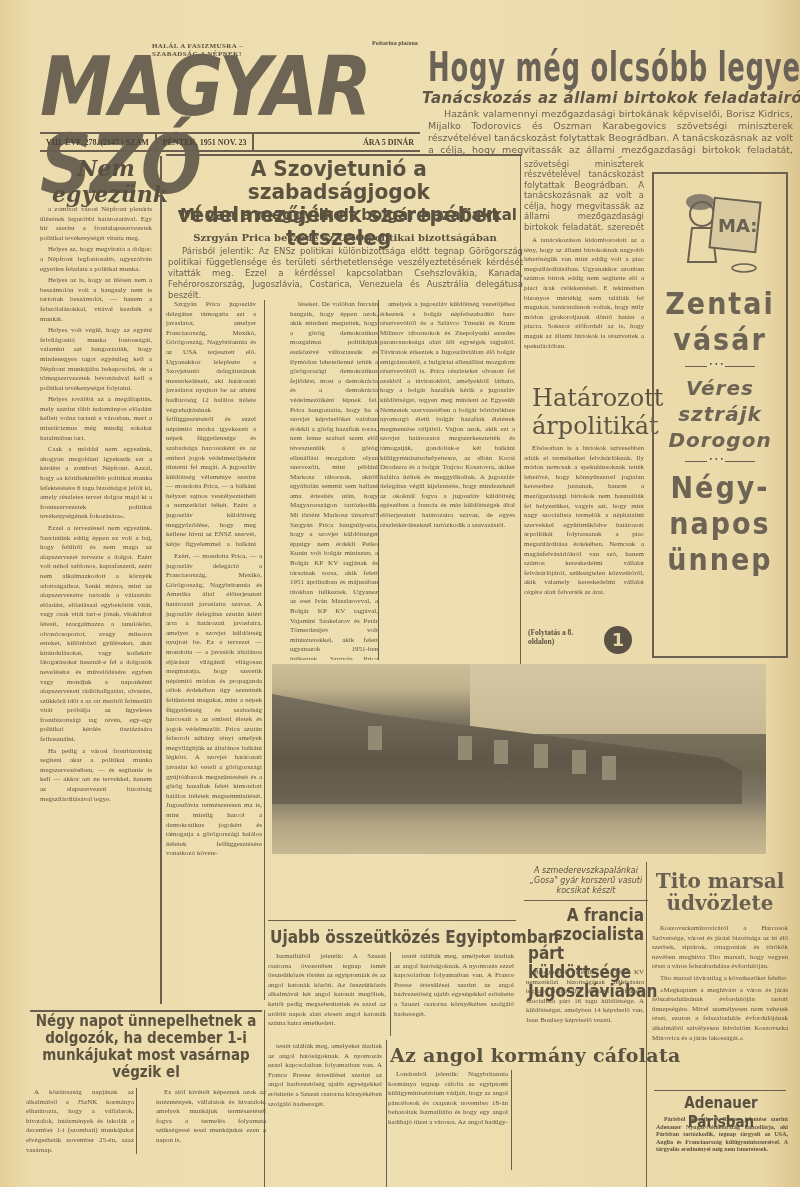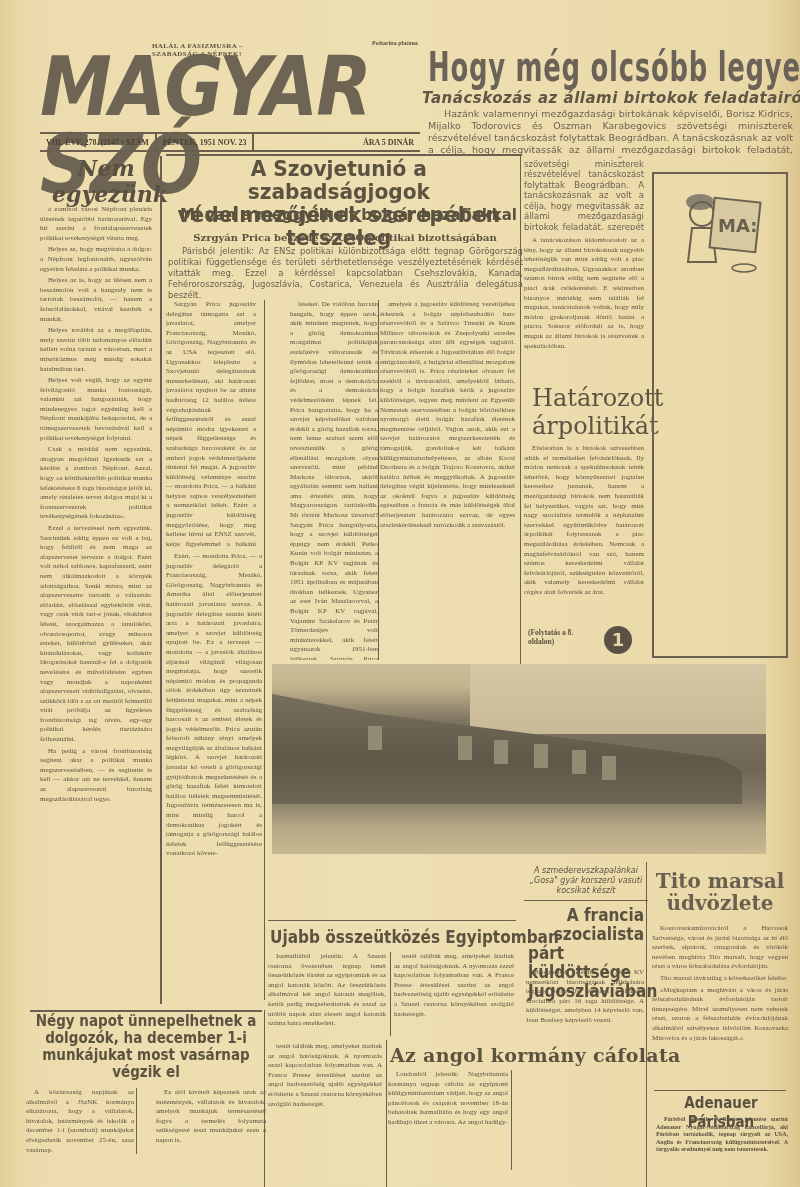--- a/index.html
+++ b/index.html
@@ -76,22 +76,22 @@
   <div class="abs num-circle">1</div>
 
   <div class="abs nem-title">
     <div style="text-align:center;padding-left:8px">Nem</div>
     <div style="text-align:right">egyezünk</div>
   </div>
   <div class="abs col" style="left:40px;top:205px;width:112px;height:797px">
     <p>a zombori városi Népfront plenáris ülésének legutóbbi határozatával. Egy hír szerint a frontalapszervezetek politikai tevékenységét vitatta meg.</p>
     <p>Helyes az, hogy megvitatta a dolgot: a Népfront legfontosabb, ugyszólván egyetlen feladata a politikai munka.</p>
     <p>Helyes az is, hogy az ülésen nem a beszámolón volt a hangsuly nem is tartottak beszámolót, — hanem a felszólalásokkal, vitával kezdték a munkát.</p>
+    <p>Helyes volt végül, hogy az egyéni felvilágosító munka fontosságát, valamint azt hangoztatták, hogy mindenegyes tagot egyénileg kell a Népfront munkájába bekapcsolni, de a tömegszervezetek bevonásával kell a politikai tevékenységet folytatni.</p>
     <p>Helyes továbbá az a megállapítás, mely szerint több tudományos előadást kellett volna tartani a városban, mert a misztícizmus még mindig sokakat hatalmában tart.</p>
-    <p>Helyes volt végül, hogy az egyéni felvilágosító munka fontosságát, valamint azt hangoztatták, hogy mindenegyes tagot egyénileg kell a Népfront munkájába bekapcsolni, de a tömegszervezetek bevonásával kell a politikai tevékenységet folytatni.</p>
     <p>Csak a móddal nem egyezünk, ahogyan megoldani igyekszik ezt a kérdést a zombori Népfront. Azzal, hogy »a körültekintőbb politikai munka lefektetésére 6 tagu bizottságot jelölt ki, amely részletes tervet dolgoz majd ki a frontszervezetek politikai tevékenységének fokozására«.</p>
     <p>Ezzel a tervezéssel nem egyezünk. Szerintünk eddig éppen ez volt a baj, hogy felülről és nem maga az alapszervezet tervezte a dolgot. Ezért volt néhol sablonos, kaptafaszerű, ezért nem alkalmazkodott a környék adottságaihoz. Senki másra, mint az alapszervezetre tartozik a választás: előadást, előadással egybekötött vitát, vagy csak vitát tart-e jónak, vitaklubot létesít, szorgalmazza a tanulókört, olvasócsoportot, avagy műsoros esteket, különböző gyüléseket, akár kirándulásokat, vagy kollektív látogatásokat használ-e fel a dolgozók nevelésére és művelődésére egyben vagy mondjuk a naponkénti alapszervezeti rádióhallgatást, olvasást, szükkörű időt s az ott meritől felmerülő vitát próbálja az ügyeletes frontbizottsági tag révén, egy-egy politikai kérdés tisztázására felhasználni.</p>
     <p>Ha pedig a városi frontbizottság segíteni akar a politikai munka megszervezésében, — és segítenie is kell — akkor azt ne tervekkel, hanem az alapszervezeti bizottság megszilárdításával tegye.</p>
   </div>
   <div class="abs rule" style="left:160px;top:156px;width:1.5px;height:848px"></div>
 
   <div class="abs sov-head">A Szovjetunió a szabadságjogok védelmezőjének szerepében tetszeleg</div>
   <div class="abs sov-sub1">Mi van a meggyilkolt bolgár hazafiakkal</div>
   <div class="abs sov-sub2">Szrgyán Prica beszéde az UNO politikai bizottságában</div>
   <div class="abs sov-intro">Párisból jelentik: Az ENSz politikai különbizottsága előtt tegnap Görögország politikai függetlensége és területi sérthetetlensége veszélyeztetésének kérdését vitatták meg. Ezzel a kérdéssel kapcsolatban Csehszlovákia, Kanada, Fehéroroszország, Jugoszlávia, Costarica, Venezuela és Ausztrália delegátusa beszélt.</div>
@@ -113,20 +113,32 @@
 
   <div class="abs ad-box">
     <svg class="cartoon" viewBox="0 0 86 90">
       <ellipse cx="22" cy="18" rx="14" ry="8" fill="#8a8170"></ellipse>
       <circle cx="24" cy="30" r="12" fill="none" stroke="#6a6150" stroke-width="2"></circle>
       <path d="M14 44 L34 44 L38 78 L10 78 Z" fill="none" stroke="#6a6150" stroke-width="2"></path>
       <rect x="34" y="16" width="46" height="50" fill="#d8c9a0" stroke="#6a6150" stroke-width="2" transform="rotate(6 57 41)"></rect>
       <text x="40" y="48" font-family="DejaVu Sans,sans-serif" font-weight="bold" font-size="18" fill="#6a6150">MA:</text>
       <ellipse cx="66" cy="84" rx="12" ry="4" fill="none" stroke="#6a6150" stroke-width="1.5"></ellipse>
     </svg>
+    <div class="abs" style="left:0;top:112px;width:100%">
+      <div class="ad-line ad-big">Zentai</div>
+      <div class="ad-line ad-big">vásár</div>
+      <div class="ad-sep"></div>
+      <div class="ad-line ad-ital">Véres</div>
+      <div class="ad-line ad-ital">sztrájk</div>
+      <div class="ad-line ad-ital">Dorogon</div>
+      <div class="ad-sep"></div>
+      <div class="ad-line ad-big">Négy-</div>
+      <div class="ad-line ad-big">napos</div>
+      <div class="ad-line ad-big">ünnep</div>
+    </div>
   </div>
 
   <div class="abs photo">
     <div class="sky"></div>
     <div class="train"></div>
     <div class="win" style="left:96px;top:62px"></div>
     <div class="win" style="left:186px;top:72px"></div>
     <div class="win" style="left:222px;top:76px"></div>
     <div class="win" style="left:262px;top:80px"></div>
     <div class="win" style="left:300px;top:86px"></div>

